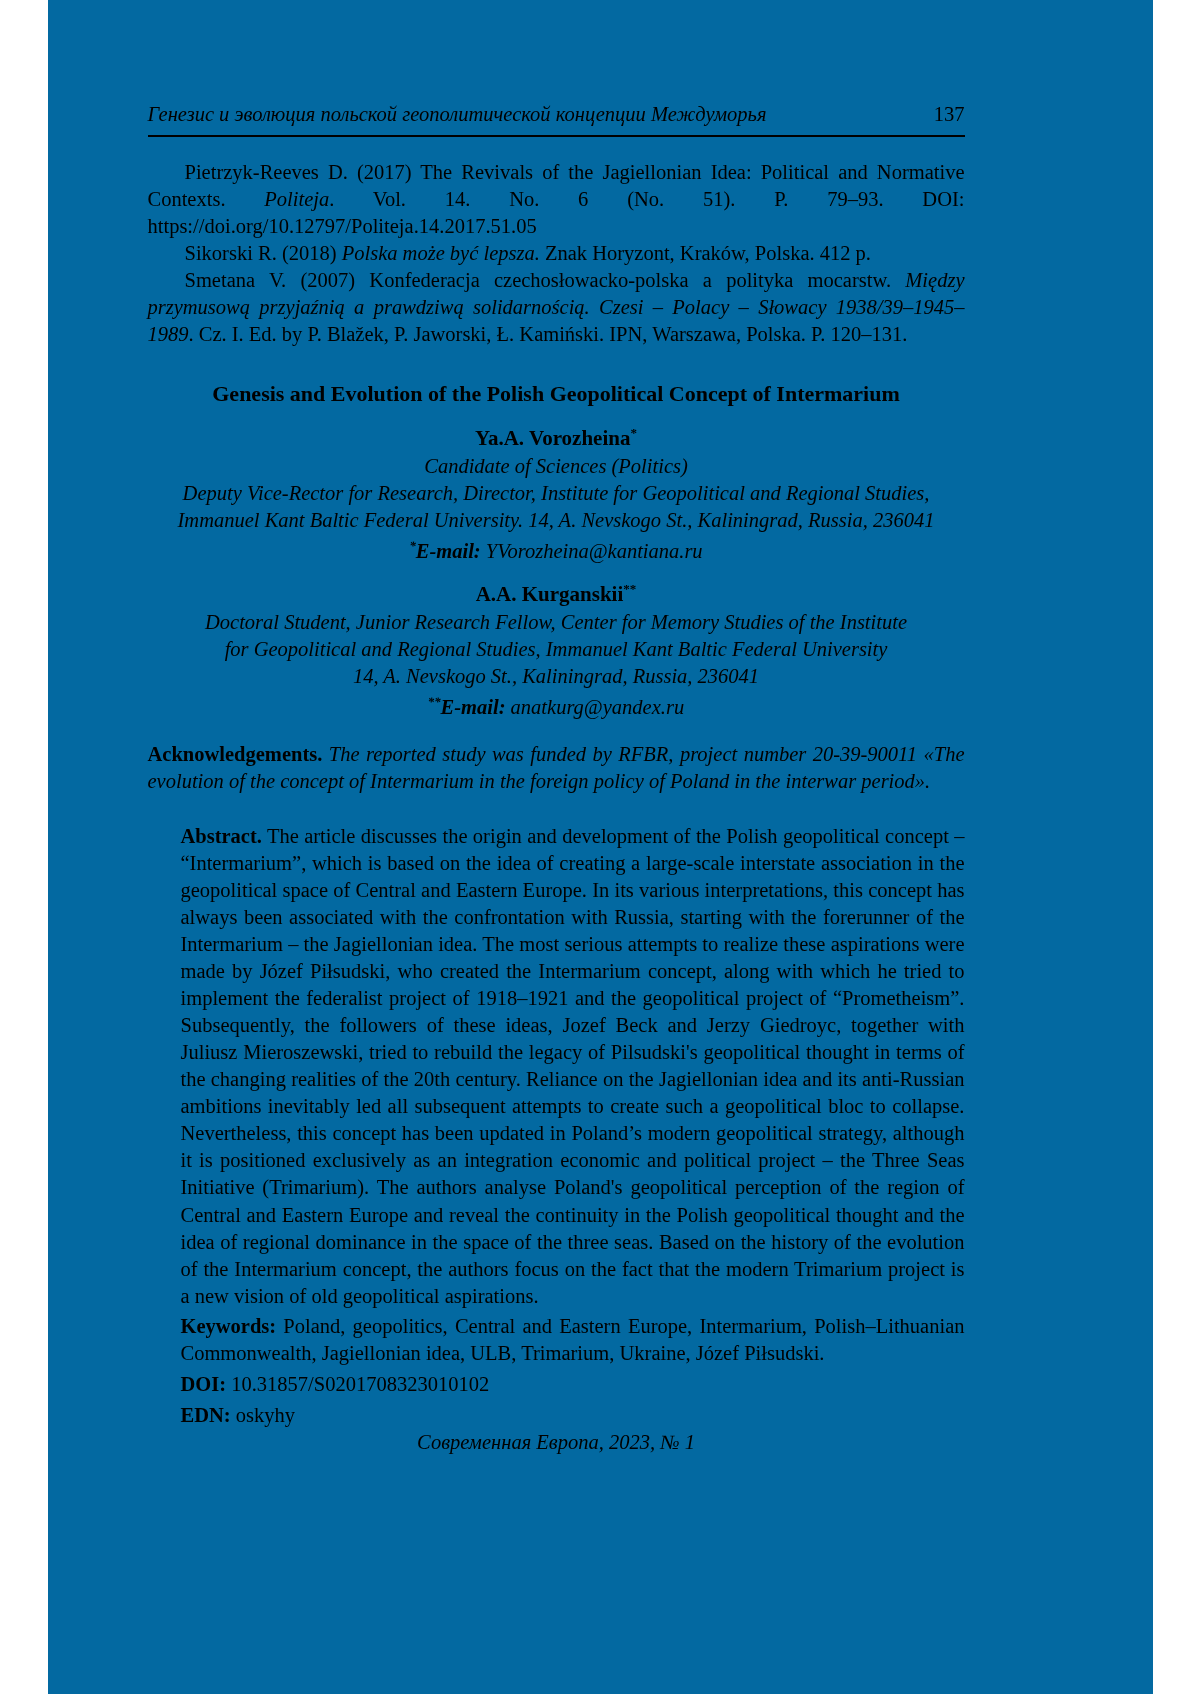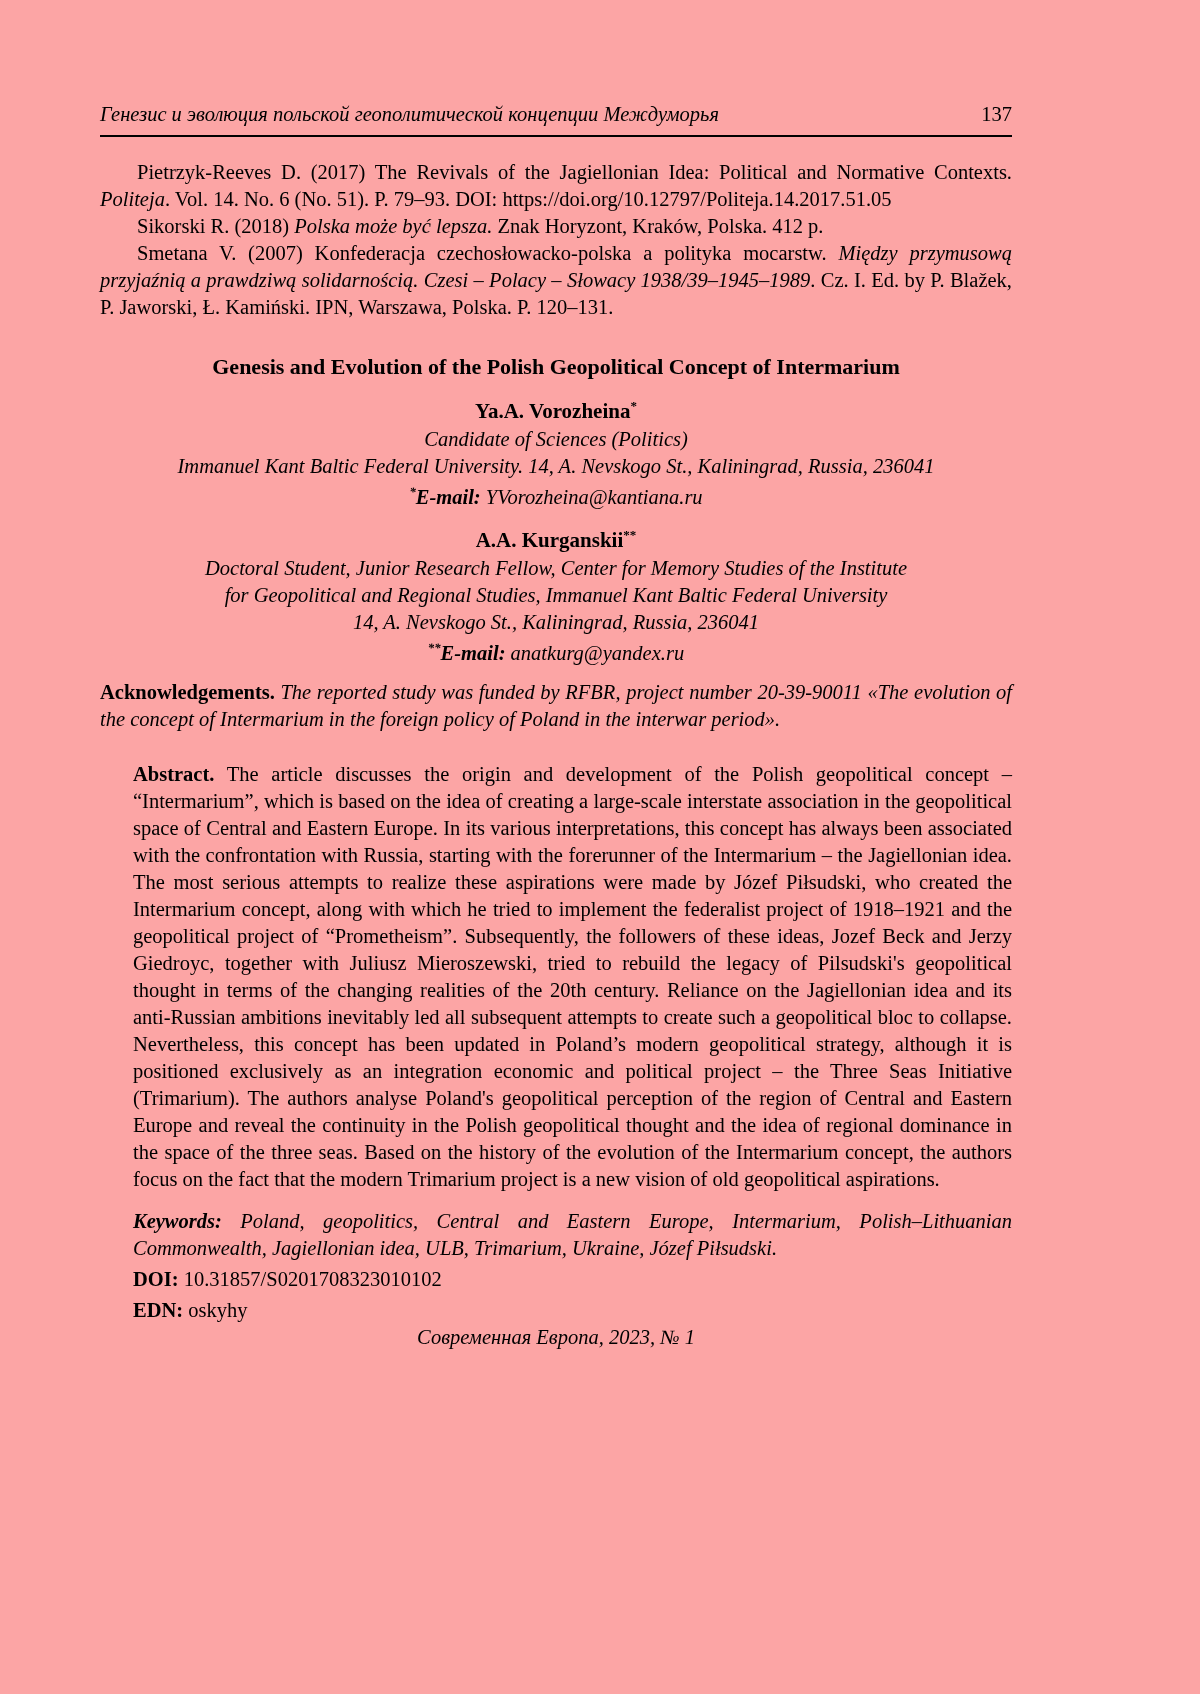--- a/index.html
+++ b/index.html
@@ -1,20 +1,20 @@
 <!DOCTYPE html>
 <html><head>
 <meta charset="utf-8">
 <style>
   html, body { margin: 0; padding: 0; background: #ffffff; }
   .page {
-    width: 1200px;
+    width: 1105px;
     height: 1694px;
     margin: 0 auto;
-    background: #fca5a5;
+    background: #0369a1;
     color: #000000;
     font-family: "Liberation Serif", serif;
     font-size: 20.5px;
     line-height: 1.32;
     padding: 101px 188px 0 100px;
     box-sizing: border-box;
     overflow: hidden;
   }
   .running-head {
     display: flex;
@@ -39,25 +39,25 @@
   .author-name {
     text-align: center;
     font-weight: bold;
     font-size: 21px;
     margin-top: 16px;
   }
   .author-name sup, .email-label sup { font-size: 0.62em; line-height: 0; }
   .aff { text-align: center; font-style: italic; }
   .email-line { text-align: center; font-style: italic; margin-top: 4px; }
   .author-block { margin-top: 10px; }
-  .ack { margin-top: 12px; text-align: justify; }
+  .ack { margin-top: 20px; text-align: justify; }
   .ack .body-it { font-style: italic; }
   .inset { margin-left: 33px; margin-top: 28px; }
   .abstract { text-align: justify; }
-  .kw { text-align: justify; margin-top: 14px; font-style: italic; }
+  .kw { text-align: justify; margin-top: 3px; }
   .meta { margin-top: 4px; }
   .footer {
     text-align: center;
     font-style: italic;
   }
 </style>
 </head>
 <body>
 
 <div class="page">
@@ -71,20 +71,21 @@
     <p class="ref"><span>Pietrzyk-Reeves D. (2017) The Revivals of the Jagiellonian Idea: Political and Normative Contexts. </span><span class="it">Politeja</span><span>. Vol. 14. No. 6 (No. 51). P. 79–93. DOI: https://doi.org/10.12797/Politeja.14.2017.51.05</span></p>
     <p class="ref"><span>Sikorski R. (2018) </span><span class="it">Polska może być lepsza.</span><span> Znak Horyzont, Kraków, Polska. 412 p.</span></p>
     <p class="ref"><span>Smetana V. (2007) Konfederacja czechosłowacko-polska a polityka mocarstw. </span><span class="it">Między przymusową przyjaźnią a prawdziwą solidarnością. Czesi – Polacy – Słowacy 1938/39–1945–1989</span><span>. Cz. I. Ed. by P. Blažek, P. Jaworski, Ł. Kamiński. IPN, Warszawa, Polska. P. 120–131.</span></p>
   </section>
 
   <h1 class="title">Genesis and Evolution of the Polish Geopolitical Concept of Intermarium</h1>
 
   <div class="author-block">
     <p class="author-name"><span>Ya.A. Vorozheina</span><sup>*</sup></p>
     <p class="aff">Candidate of Sciences (Politics)</p>
+    <p class="aff">Deputy Vice-Rector for Research, Director, Institute for Geopolitical and Regional Studies,</p>
     <p class="aff">Immanuel Kant Baltic Federal University. 14, A. Nevskogo St., Kaliningrad, Russia, 236041</p>
     <p class="email-line"><span class="bd email-label"><sup>*</sup><span>E-mail:</span></span> <span>YVorozheina@kantiana.ru</span></p>
   </div>
 
   <div class="author-block">
     <p class="author-name"><span>A.A. Kurganskii</span><sup>**</sup></p>
     <p class="aff">Doctoral Student, Junior Research Fellow, Center for Memory Studies of the Institute</p>
     <p class="aff">for Geopolitical and Regional Studies, Immanuel Kant Baltic Federal University</p>
     <p class="aff">14, A. Nevskogo St., Kaliningrad, Russia, 236041</p>
     <p class="email-line"><span class="bd email-label"><sup>**</sup><span>E-mail:</span></span> <span>anatkurg@yandex.ru</span></p>

